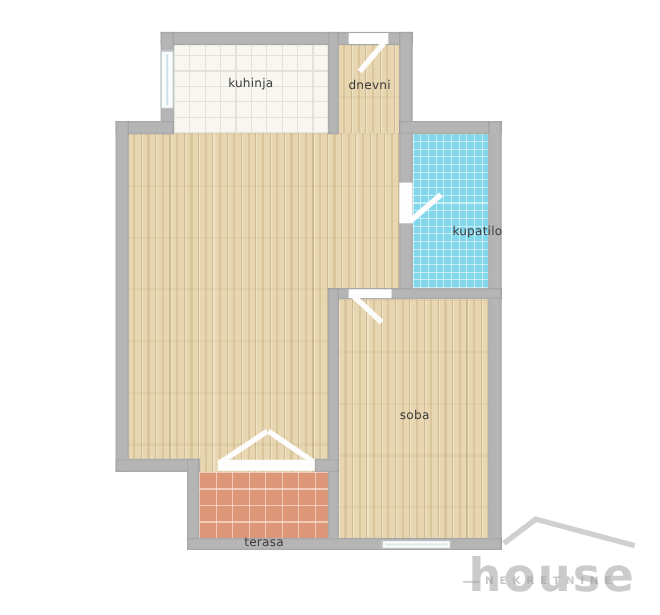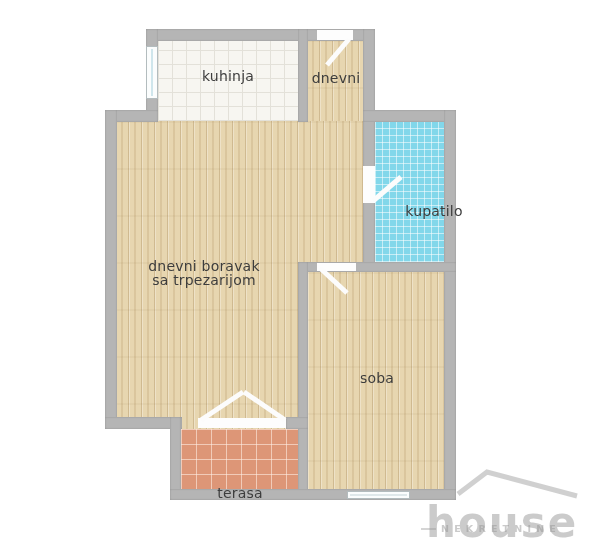--- a/index.html
+++ b/index.html
@@ -44,21 +44,21 @@
   
   .gap{position:absolute;background:#fdfdfd;}
   .window{position:absolute;background:#fbfdfd;border:1px solid #b3bcbe;box-sizing:border-box;}
   .window .pane{position:absolute;left:50%;top:2px;bottom:2px;width:2px;margin-left:-1px;background:#cfe6ec;}
   .window-h .pane{left:2px;right:2px;top:50%;bottom:auto;width:auto;height:2px;margin:-1px 0 0 0;background:#dfe8ea;}
 
   .svg-overlay{position:absolute;left:0;top:0;pointer-events:none;}
 
   
   .room-label{
-    position:absolute;font-size:14px;color:#3d3d3d;text-align:center;
+    position:absolute;font-size:11px;color:#3d3d3d;text-align:center;
     line-height:14px;letter-spacing:0.2px;
   }
 
   
   .wm-brand{
     position:absolute;left:426px;top:484px;
     font-size:42px;font-weight:bold;letter-spacing:2px;line-height:1;
     color:rgba(140,140,140,0.45);
     margin-top:18px;
   }
@@ -112,24 +112,20 @@
     <line x1="349" y1="39" x2="327" y2="65" stroke="#fcfcfc" stroke-width="5"></line>
     <line x1="373" y1="201" x2="401" y2="177" stroke="#fcfcfc" stroke-width="5"></line>
     <line x1="320" y1="268" x2="347" y2="293" stroke="#fcfcfc" stroke-width="5"></line>
     <line x1="201" y1="420" x2="243" y2="392" stroke="#fcfcfc" stroke-width="5"></line>
     <line x1="285" y1="420" x2="244" y2="392" stroke="#fcfcfc" stroke-width="5"></line>
   </svg>
 
   <div class="room-label" style="left:168px;top:69px;width:120px;">kuhinja</div>
   <div class="room-label" style="left:307px;top:71px;width:58px;">dnevni</div>
   <div class="room-label" style="left:400px;top:204px;width:68px;">kupatilo</div>
-  <div class="room-label" style="left:118px;top:259px;width:172px;">
-    <div>dnevni boravak</div>
-    <div>sa trpezarijom</div>
-  </div>
   <div class="room-label" style="left:339px;top:371px;width:76px;">soba</div>
   <div class="room-label" style="left:190px;top:454px;width:100px;margin-top:32px;">terasa</div>
 
   <svg class="svg-overlay" width="600" height="559" viewBox="0 0 600 559">
     <polyline points="458,494 487,472 577,496" fill="none" stroke="rgba(150,150,150,0.45)" stroke-width="5"></polyline>
   </svg>
   <div class="wm-brand">house</div>
   <div class="wm-sub">NEKRETNINE</div>
   <div class="wm-dash"></div>
 

